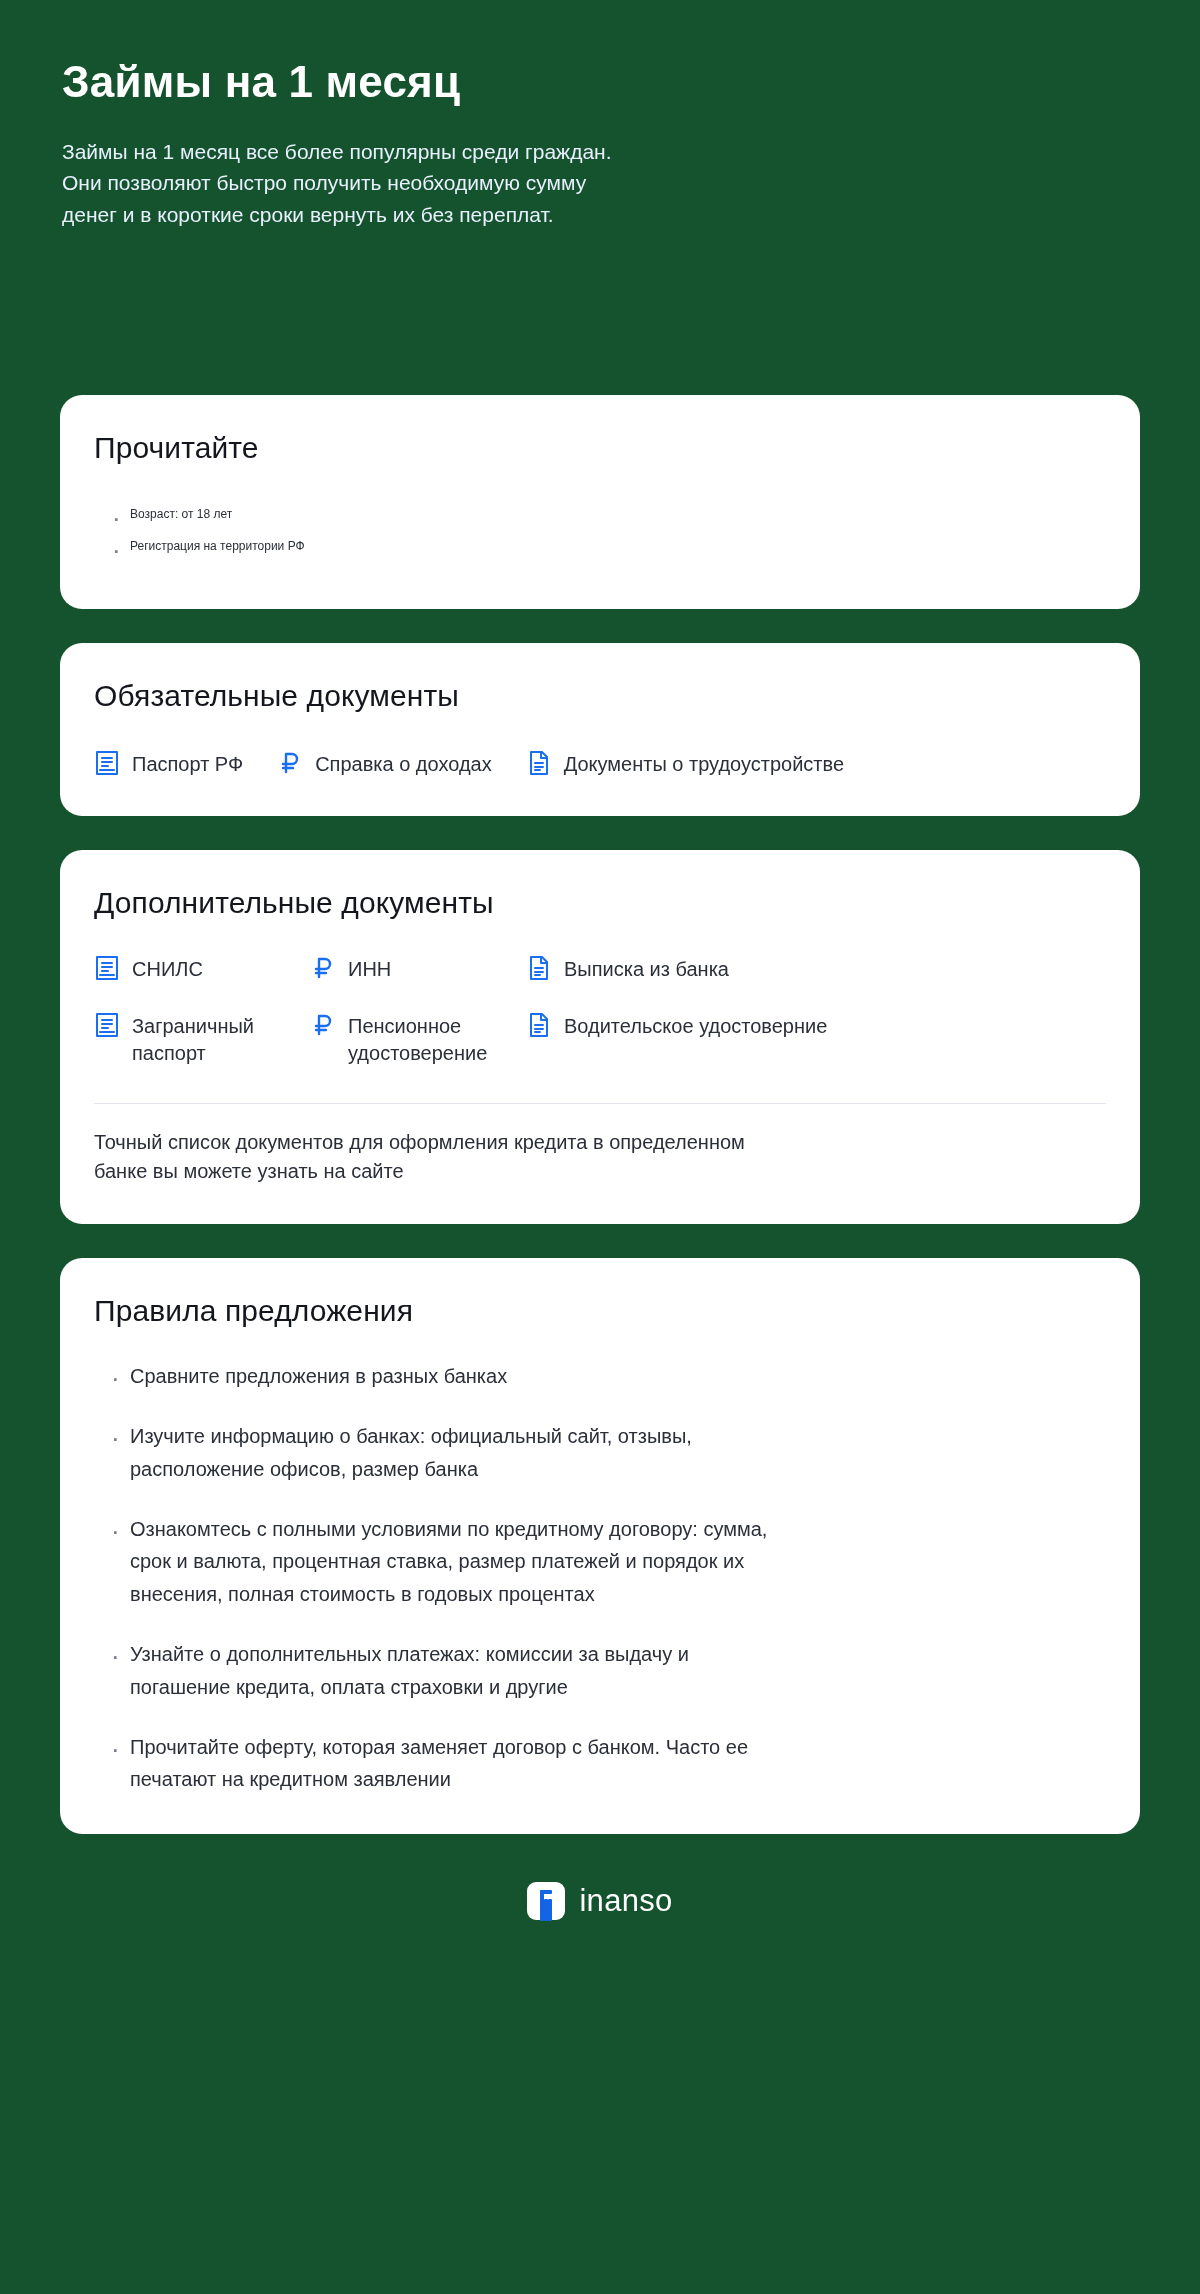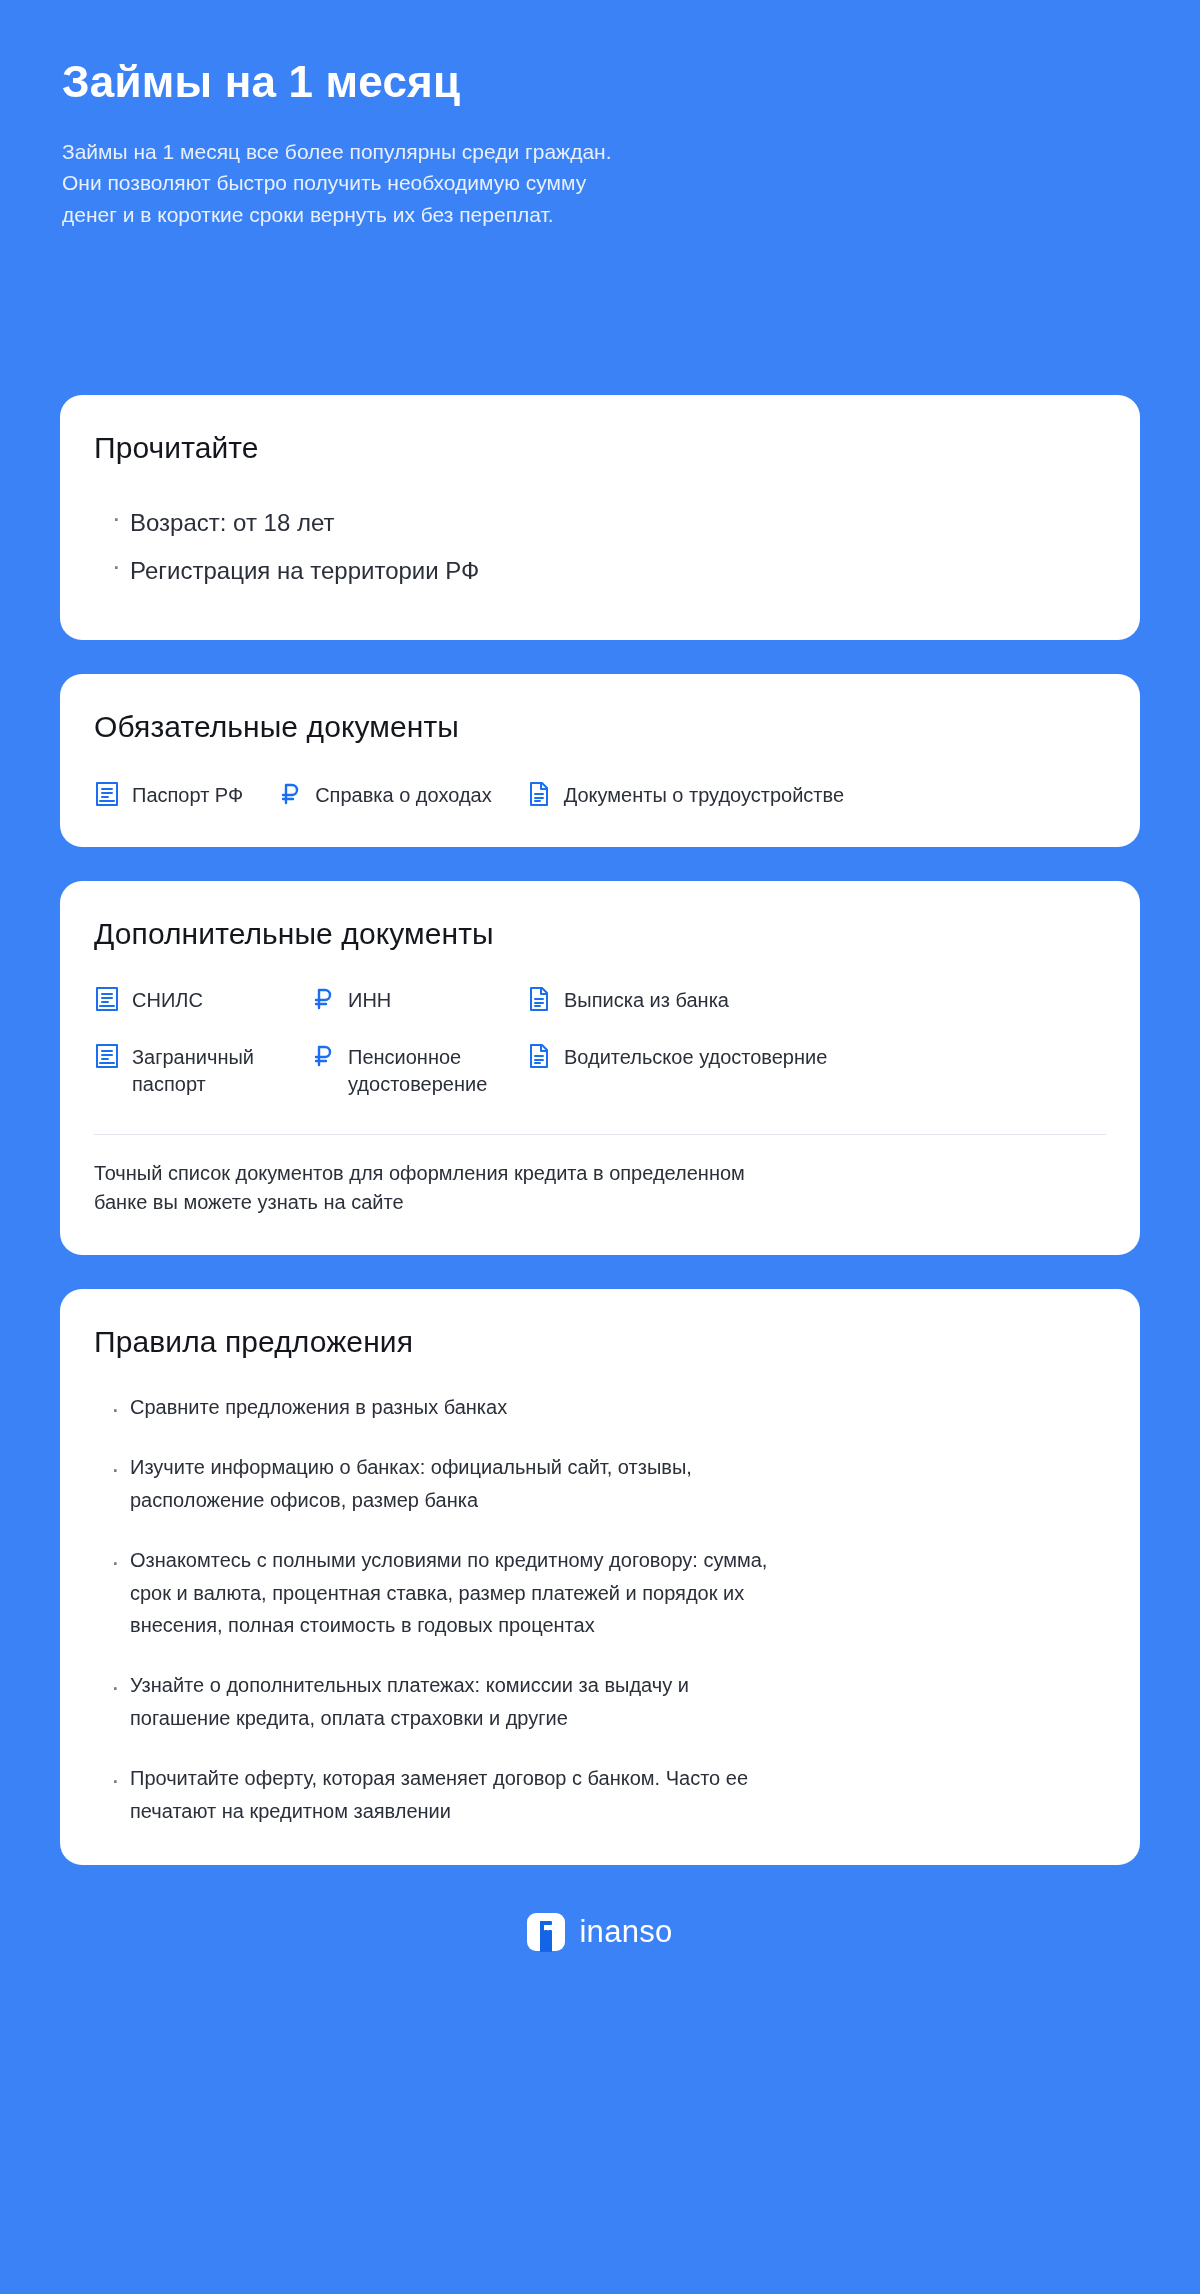--- a/index.html
+++ b/index.html
@@ -10,21 +10,21 @@
   }
 
   body {
     font-family: "Liberation Sans", sans-serif;
     -webkit-font-smoothing: antialiased;
   }
 
   .page {
     width: 1200px;
     min-height: 2294px;
-    background: #3b82f6;
+    background: #14532d;
     padding: 0 60px;
     display: flex;
     flex-direction: column;
   }
 
   
   .hero {
     padding: 58px 0 0 2px;
   }
   .hero-title {
@@ -64,21 +64,21 @@
     letter-spacing: 0.1px;
   }
 
   
   .req-list {
     margin-top: 42px;
     list-style: none;
   }
   .req-list li {
     position: relative;
-    font-size: 24px;
+    font-size: 12px;
     color: #2a2f39;
     padding-left: 36px;
     margin-bottom: 17px;
     line-height: 1.3;
   }
   .req-list li:last-child { margin-bottom: 16px; }
   .req-list li::before {
     content: "·";
     position: absolute;
     left: 18px;

